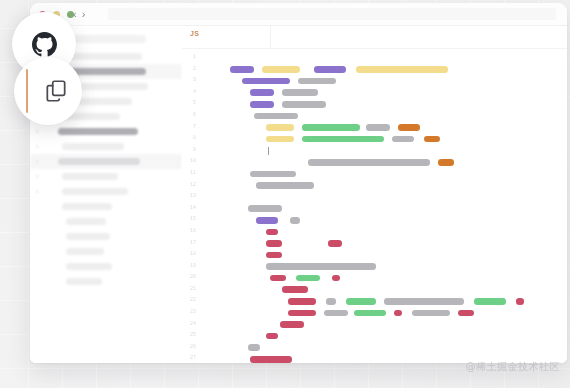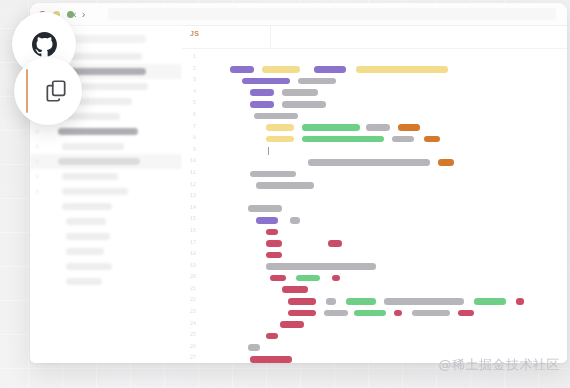--- a/index.html
+++ b/index.html
@@ -227,21 +227,21 @@
     border-radius: 1px;
   }
   .gh-mark { width: 25px; height: 25px; }
   .copy-mark { width: 26px; height: 26px; }
 
   
   .watermark {
     position: absolute;
     right: 10px;
     bottom: 14px;
-    font-size: 13px;
+    font-size: 10px;
     color: #c3c3c8;
     letter-spacing: .5px;
     font-family: "DejaVu Sans", sans-serif;
   }
 </style>
 </head>
 <body>
 
 <div id="stage">
 

